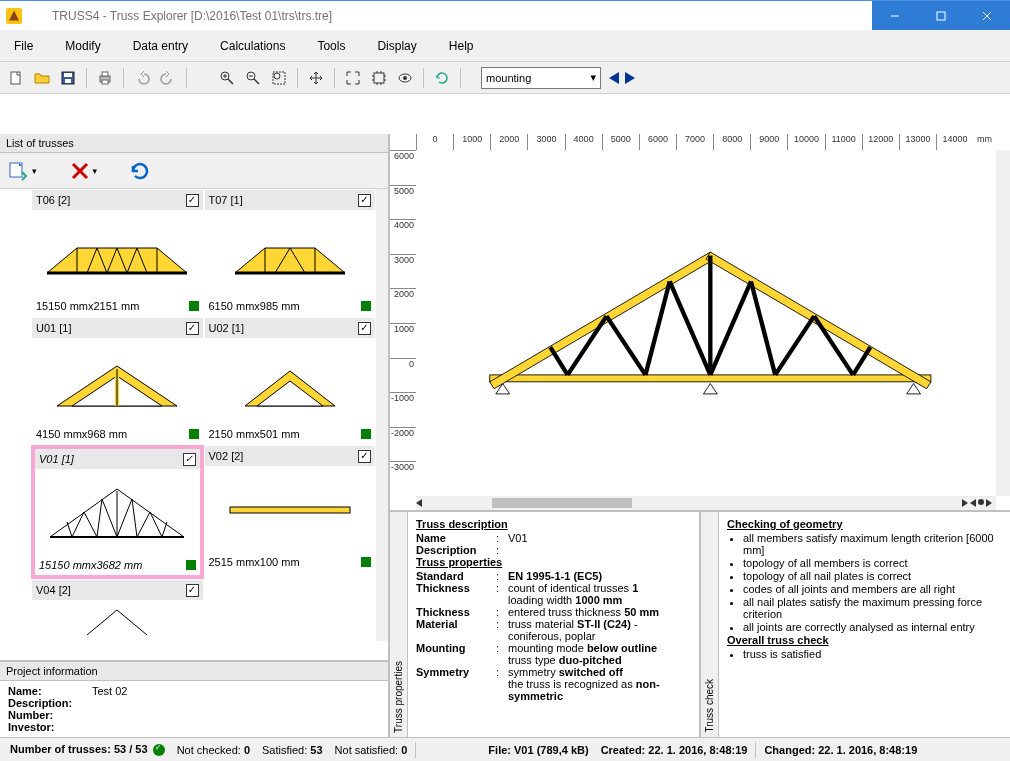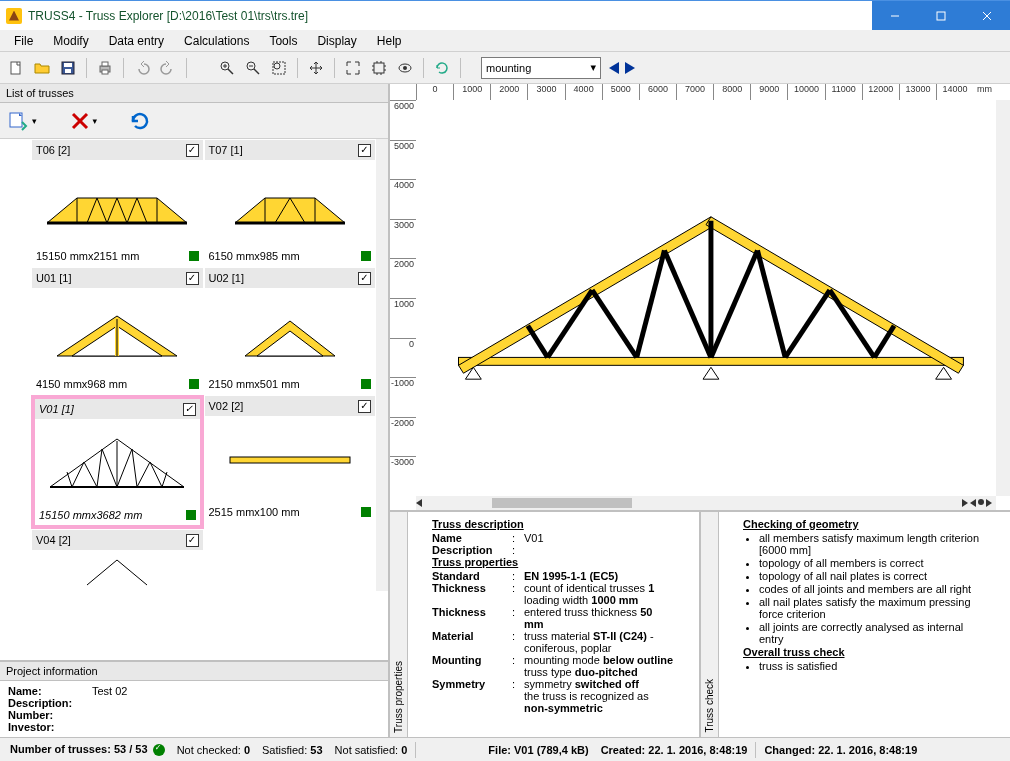--- a/index.html
+++ b/index.html
@@ -1,40 +1,40 @@
 <!DOCTYPE html>
 <html><head>
 <meta charset="utf-8">
 <style>
 * { box-sizing: border-box; margin: 0; padding: 0; }
 body { font-family: "Segoe UI", Tahoma, sans-serif; font-size: 11px; background: #fff; width: 1010px; height: 761px; overflow: hidden; display: flex; flex-direction: column; }
 
 .titlebar { background: #fff; height: 30px; display: flex; align-items: center; padding-left: 6px; border-top: 1px solid #4a90e2; }
 .titlebar .app-icon { width: 16px; height: 16px; background: #ffc20e; border-radius: 2px; margin-right: 6px; position: relative; }
 .titlebar .app-icon::after { content: ""; position: absolute; inset: 3px; background: #8b4513; clip-path: polygon(50% 0, 0 100%, 100% 100%); }
-.titlebar .title-text { flex: 1; color: #14532d; font-size: 12px; }
+.titlebar .title-text { flex: 1; color: #737373; font-size: 12px; margin-left: 24px; }
 .titlebar .win-buttons { display: flex; }
 .titlebar .win-btn { width: 46px; height: 30px; display: flex; align-items: center; justify-content: center; color: #fff; background: #2e7cd6; cursor: pointer; }
 .titlebar .win-btn.close { background: #2e7cd6; }
 .titlebar .win-btn svg { width: 10px; height: 10px; }
 
-.menubar { height: 22px; background: #f0f0f0; display: flex; align-items: center; padding: 0 4px; gap: 0; border-bottom: 1px solid #d0d0d0; }
+.menubar { height: 32px; background: #f0f0f0; display: flex; align-items: center; padding: 0 4px; gap: 12px; border-bottom: 1px solid #d0d0d0; }
 .menubar .menu-item { padding: 2px 10px; cursor: pointer; font-size: 12px; }
 
 .toolbar { height: 32px; background: #f0f0f0; display: flex; align-items: center; padding: 2px 4px; gap: 2px; border-bottom: 1px solid #d0d0d0; }
 .tb-btn { width: 24px; height: 24px; display: flex; align-items: center; justify-content: center; cursor: pointer; border-radius: 2px; }
 .tb-sep { width: 1px; height: 20px; background: #c0c0c0; margin: 0 4px; }
 .tb-combo { height: 22px; width: 120px; border: 1px solid #7a7a7a; background: #fff; display: flex; align-items: center; padding: 0 4px; font-size: 11px; }
 .tb-combo .dd { margin-left: auto; }
 .tb-nav { display: flex; gap: 6px; margin-left: 6px; }
 .tb-nav-btn { width: 0; height: 0; cursor: pointer; }
 .tb-nav-btn.left { border-top: 6px solid transparent; border-bottom: 6px solid transparent; border-right: 10px solid #003399; }
 .tb-nav-btn.right { border-top: 6px solid transparent; border-bottom: 6px solid transparent; border-left: 10px solid #003399; }
 
-.workspace { flex: 1; display: flex; overflow: hidden; }
+.workspace { flex: 1; display: flex; overflow: hidden; margin-top: 40px; }
 
 .left-panel { width: 390px; display: flex; flex-direction: column; border-right: 2px solid #c0c0c0; }
 .panel-header { background: #e8e8e8; padding: 3px 6px; border-bottom: 1px solid #c0c0c0; font-size: 11px; }
 .truss-toolbar { height: 36px; background: #f0f0f0; display: flex; align-items: center; padding: 0 8px; gap: 8px; border-bottom: 1px solid #d0d0d0; }
 .truss-toolbar .tbt-btn { display: flex; align-items: center; cursor: pointer; }
 .truss-toolbar .tbt-btn svg { width: 22px; height: 22px; }
 
 .truss-grid { flex: 1; overflow-y: auto; background: #fff; position: relative; display: grid; grid-template-columns: 1fr 1fr 12px; grid-auto-rows: min-content; padding-left: 31px; }
 .truss-grid .scroll-gutter { grid-column: 3; grid-row: 1 / span 10; background: #f0f0f0; }
 .truss-cell { border: 1px solid transparent; padding: 0; }
@@ -69,21 +69,21 @@
 .arrow { width: 0; height: 0; cursor: pointer; }
 .arrow.l { border-top: 4px solid transparent; border-bottom: 4px solid transparent; border-right: 6px solid #333; }
 .arrow.r { border-top: 4px solid transparent; border-bottom: 4px solid transparent; border-left: 6px solid #333; }
 .arrow.dot { width: 6px; height: 6px; border-radius: 50%; background: #333; border: none; }
 
 .details { height: 225px; display: flex; }
 .detail-col { flex: 1; display: flex; border-right: 2px solid #c0c0c0; }
 .detail-col:last-child { border-right: none; }
 .vtab { width: 18px; background: #f0f0f0; border-right: 1px solid #c0c0c0; display: flex; align-items: flex-end; justify-content: center; }
 .vtab span { writing-mode: vertical-rl; transform: rotate(180deg); font-size: 10px; padding: 4px 0; }
-.detail-body { flex: 1; padding: 6px 24px; font-size: 11px; overflow: hidden; }
+.detail-body { flex: 1; padding: 6px 8px; font-size: 11px; overflow: hidden; }
 .dh { font-weight: bold; text-decoration: underline; margin-bottom: 2px; }
 .drow { display: flex; }
 .dlabel { width: 80px; font-weight: bold; }
 .dcolon { width: 12px; }
 .dval { flex: 1; }
 .dval b { font-weight: bold; }
 ul.dbullets { margin-left: 16px; }
 ul.dbullets li { margin-bottom: 1px; }
 
 .statusbar { height: 24px; background: #f0f0f0; border-top: 1px solid #c0c0c0; display: flex; align-items: center; padding: 0 6px; font-size: 11px; gap: 4px; }

